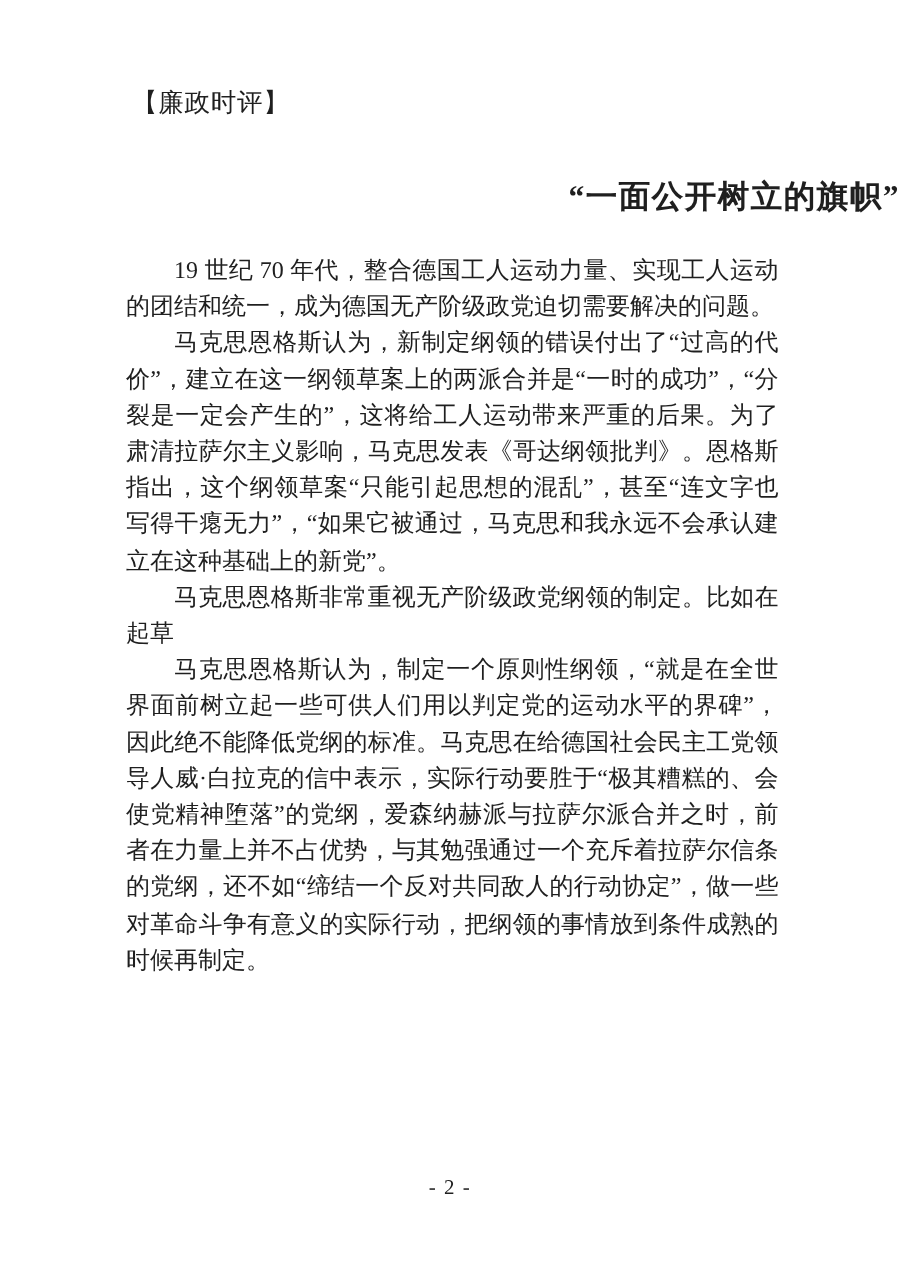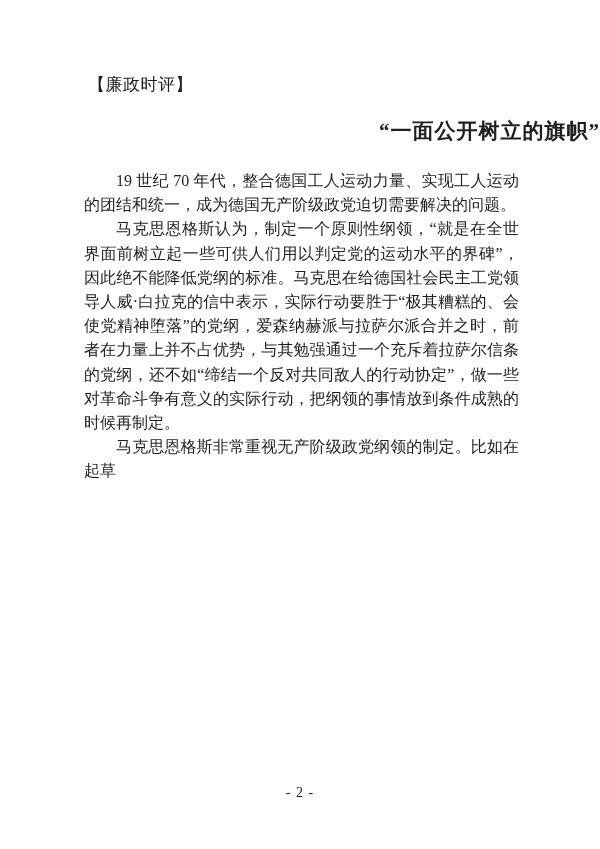--- a/index.html
+++ b/index.html
@@ -13,21 +13,21 @@
     overflow: hidden;
   }
   .page {
     position: relative;
     width: 600px;
     height: 849px;
     background: #ffffff;
   }
   .doc-header {
     position: absolute;
-    top: 75px;
+    top: 59px;
     left: 88px;
     font-size: 17px;
     line-height: 20px;
     letter-spacing: 0.5px;
     white-space: nowrap;
   }
   .doc-title {
     position: absolute;
     top: 118px;
     left: 0;
@@ -68,18 +68,19 @@
 </head>
 <body>
 
 <div class="page">
   <div class="doc-header">【廉政时评】</div>
 
   <h1 class="doc-title">“一面公开树立的旗帜”</h1>
 
   <div class="doc-body">
     <p>19 世纪 70 年代，整合德国工人运动力量、实现工人运动的团结和统一，成为德国无产阶级政党迫切需要解决的问题。</p>
+    <p>马克思恩格斯认为，新制定纲领的错误付出了“过高的代价”，建立在这一纲领草案上的两派合并是“一时的成功”，“分裂是一定会产生的”，这将给工人运动带来严重的后果。为了肃清拉萨尔主义影响，马克思发表《哥达纲领批判》。恩格斯指出，这个纲领草案“只能引起思想的混乱”，甚至“连文字也写得干瘪无力”，“如果它被通过，马克思和我永远不会承认建立在这种基础上的新党”。</p>
+    <p>马克思恩格斯非常重视无产阶级政党纲领的制定。比如在起草</p>
     <p>马克思恩格斯认为，制定一个原则性纲领，“就是在全世界面前树立起一些可供人们用以判定党的运动水平的界碑”，因此绝不能降低党纲的标准。马克思在给德国社会民主工党领导人威·白拉克的信中表示，实际行动要胜于“极其糟糕的、会使党精神堕落”的党纲，爱森纳赫派与拉萨尔派合并之时，前者在力量上并不占优势，与其勉强通过一个充斥着拉萨尔信条的党纲，还不如“缔结一个反对共同敌人的行动协定”，做一些对革命斗争有意义的实际行动，把纲领的事情放到条件成熟的时候再制定。</p>
-    <p>马克思恩格斯非常重视无产阶级政党纲领的制定。比如在起草</p>
   </div>
 
   <div class="page-number">- 2 -</div>
 </div>
 
 </body></html>

